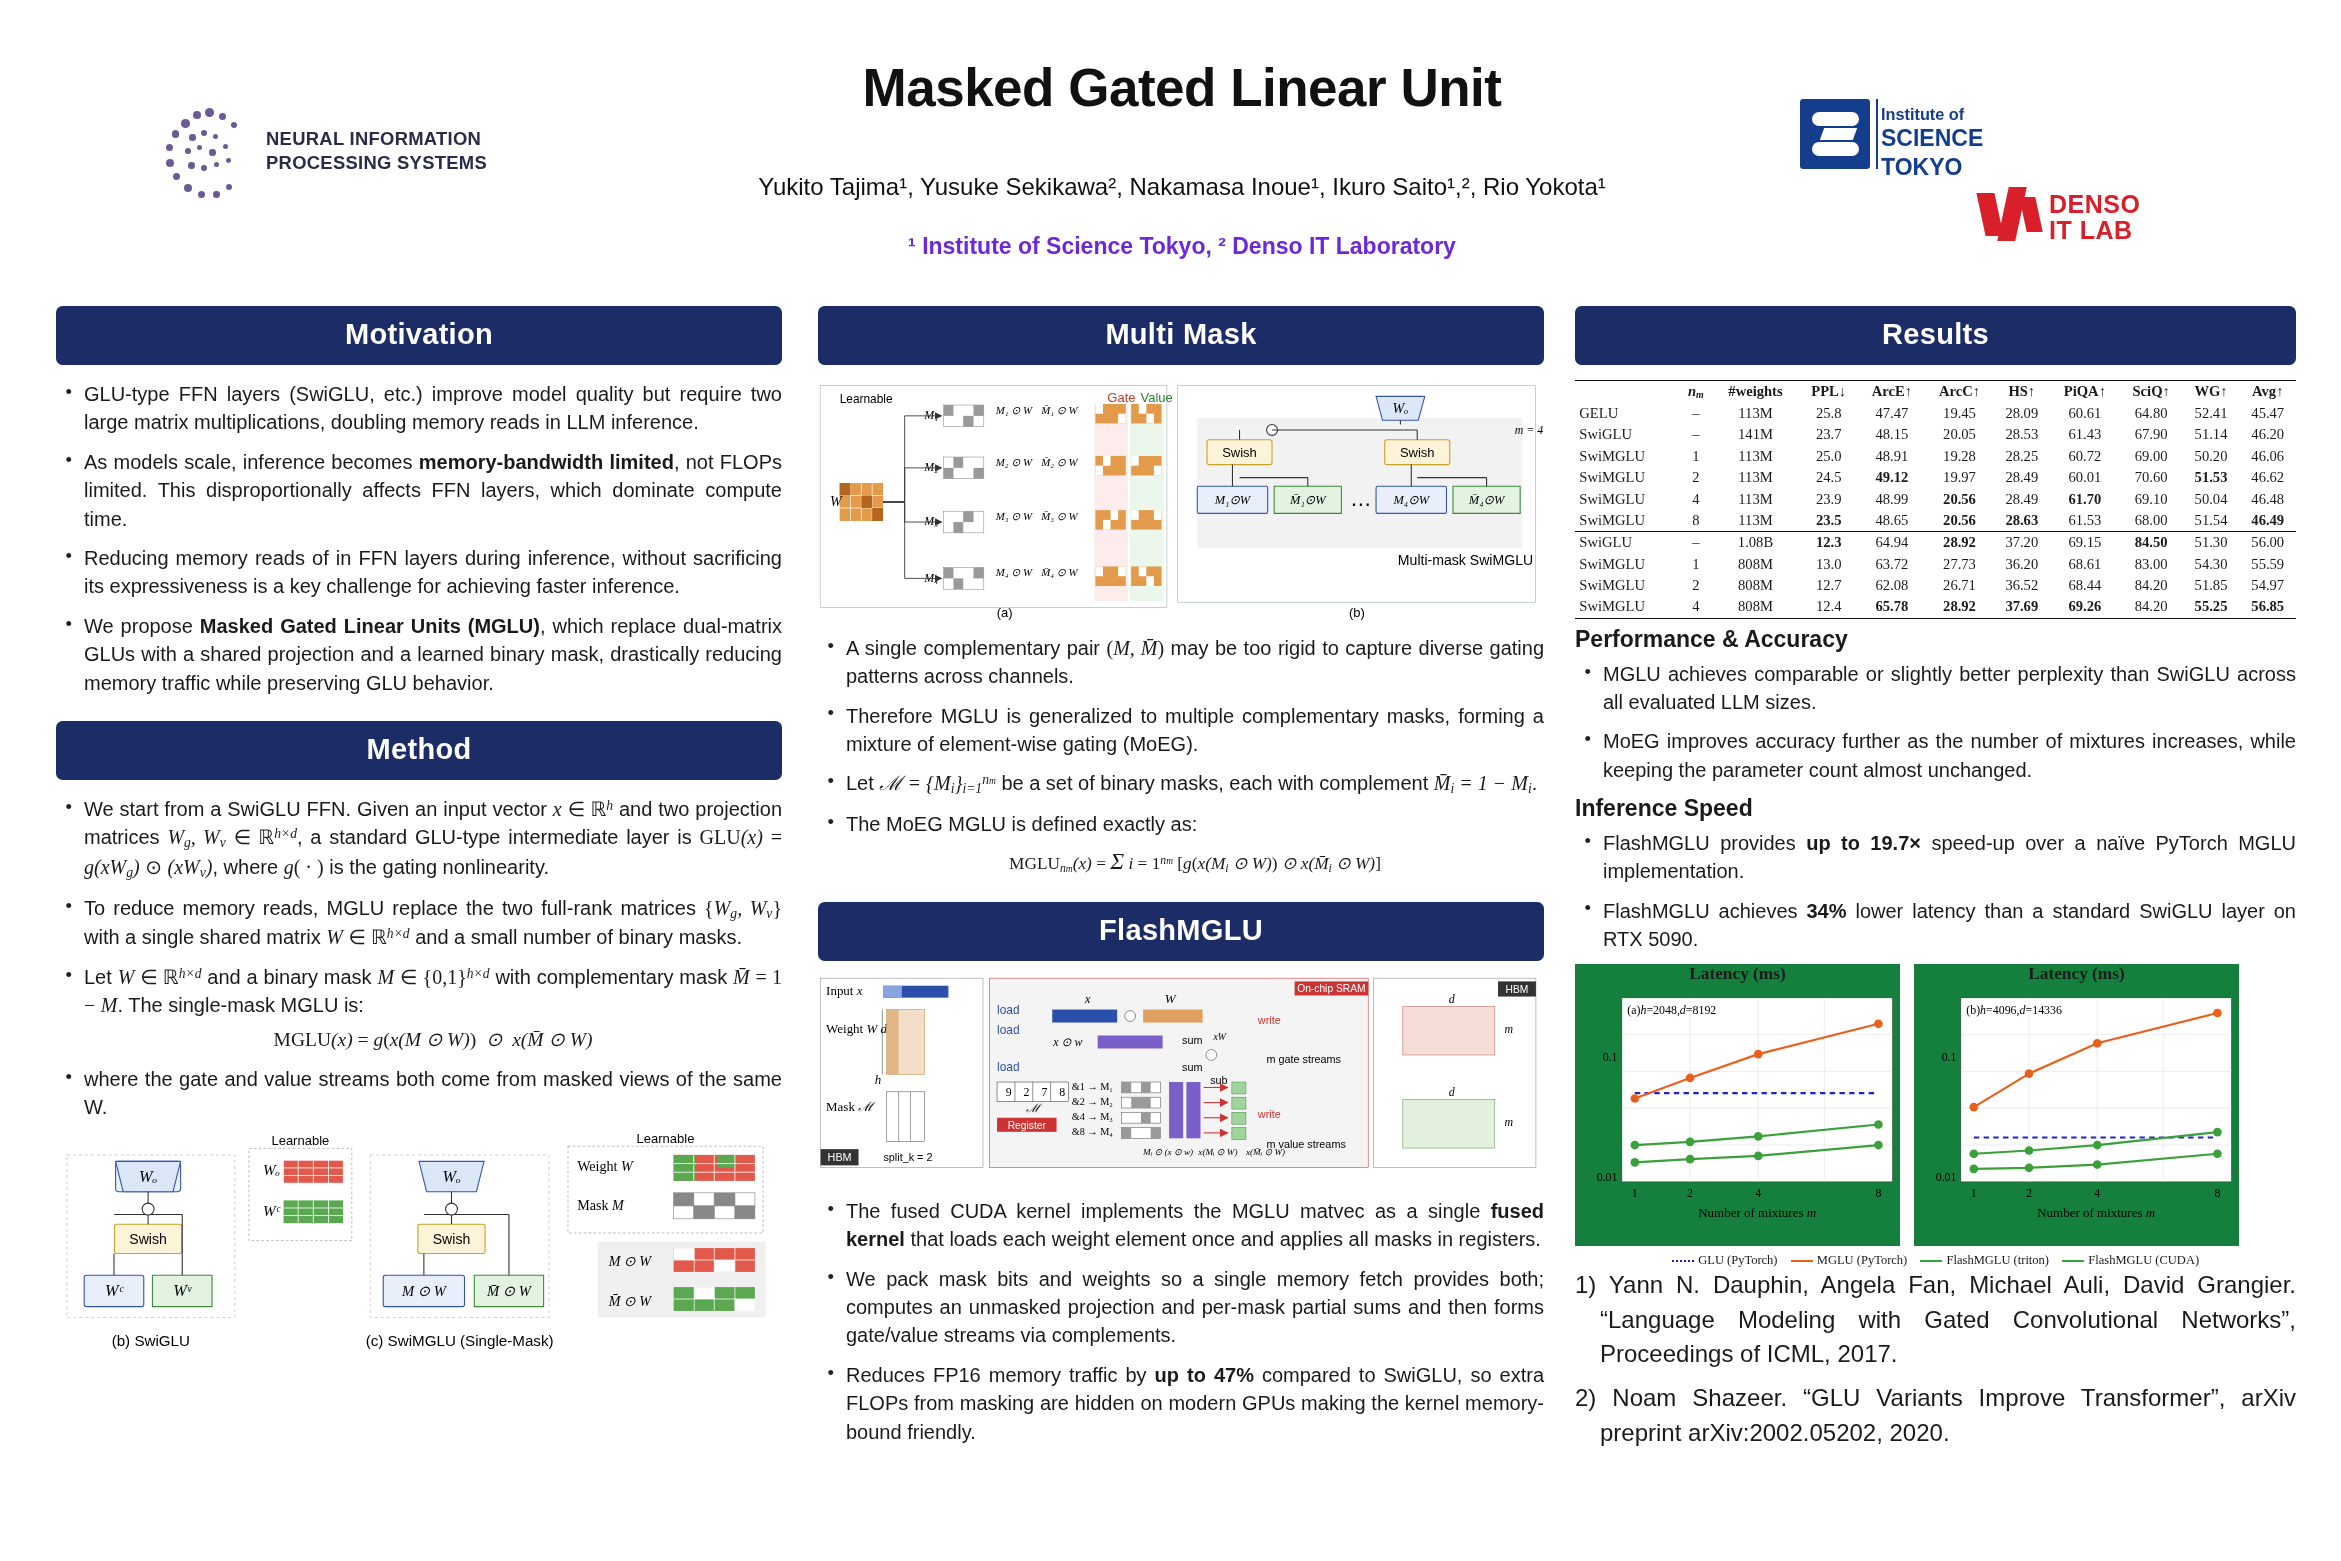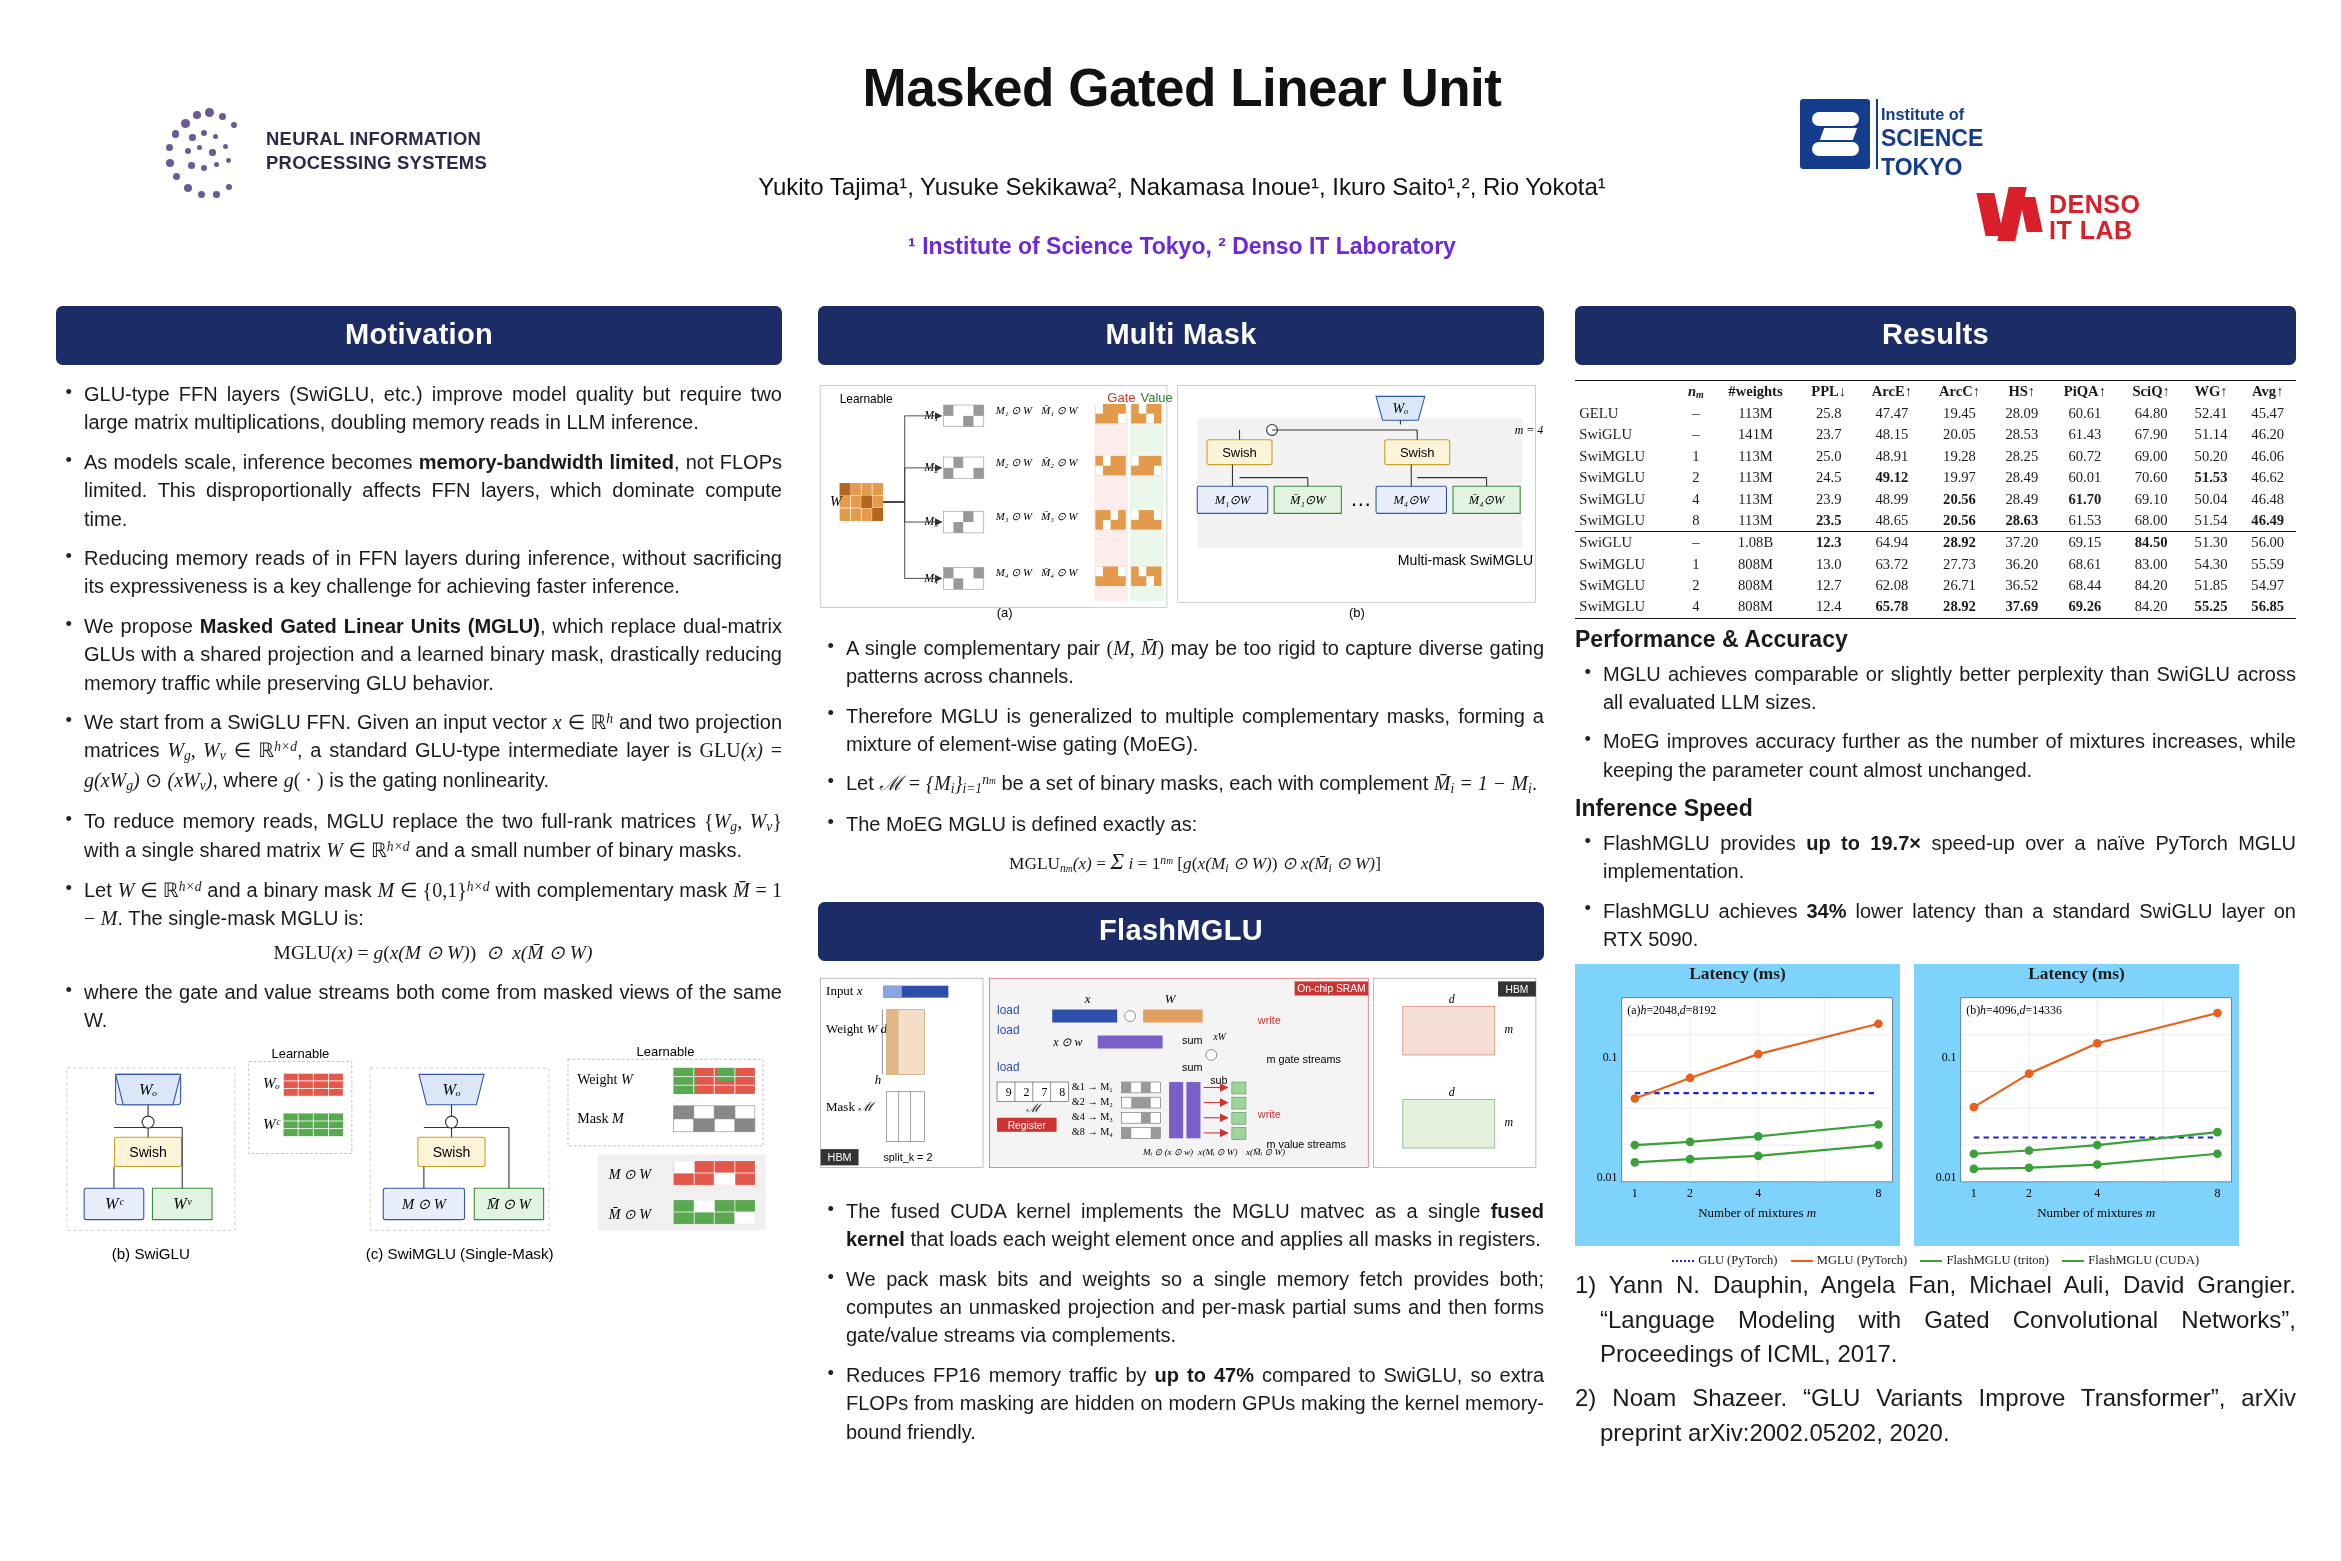--- a/index.html
+++ b/index.html
@@ -67,21 +67,21 @@
   table.res{border-collapse:collapse;width:100%;font-family:"Liberation Serif",serif;font-size:14.6px;}
   table.res th,table.res td{padding:2.2px 3.3px;text-align:center;white-space:nowrap;}
   table.res th{font-weight:bold;}
   table.res .lft{text-align:left;padding-left:4.3px;}
   table.res tr.toprule td,table.res tr.toprule th{border-top:1.6px solid #111;}
   table.res tr.midrule td,table.res tr.midrule th{border-top:0.8px solid #111;}
   table.res tr.botrule td{border-bottom:1.6px solid #111;}
   .bold{font-weight:bold;}
   
   .chartsrow{display:flex;gap:14px;margin-top:9.8px;}
-  .chartbox{position:relative;width:325px;height:282px;background:#7dd3fc;}
+  .chartbox{position:relative;width:325px;height:282px;background:#15803d;}
   .chart-title{text-align:center;font-size:17.3px;font-weight:bold;margin-bottom:2.2px;font-family:"Liberation Serif",serif;}
   .legend{display:flex;justify-content:center;gap:13px;margin-top:6.5px;font-size:12.5px;font-family:"Liberation Serif",serif;}
   .legend i{display:inline-block;width:22px;height:0;border-top:2.2px solid #000;vertical-align:middle;margin-right:4.3px;}
   svg{display:block;}
   .refs{font-size:24px;line-height:1.45;}
   .refs p{margin:0 0 8.7px 0;text-align:justify;text-indent:-25px;padding-left:25px;}
 </style>
 </head>
 <body>
 
@@ -155,20 +155,21 @@
 
     <div class="secbar">Motivation</div>
 
     <ul class="bl">
       <li>GLU-type FFN layers (SwiGLU, etc.) improve model quality but require two large matrix multiplications, doubling memory reads in LLM inference.</li>
       <li>As models scale, inference becomes <b>memory-bandwidth limited</b>, not FLOPs limited. This disproportionally affects FFN layers, which dominate compute time.</li>
       <li>Reducing memory reads of in FFN layers during inference, without sacrificing its expressiveness is a key challenge for achieving faster inference.</li>
       <li>We propose <b>Masked Gated Linear Units (MGLU)</b>, which replace dual-matrix GLUs with a shared projection and a learned binary mask, drastically reducing memory traffic while preserving GLU behavior.</li>
     </ul>
 
+    <div class="secbar" style="margin-top:24px">Method</div>
 
     <ul class="bl">
       <li>
         We start from a SwiGLU FFN. Given an input vector <span class="mi">x</span> <span class="mr">∈ ℝ</span><span class="sup2 mi">h</span> and two projection matrices <span class="mi">W<span class="sub">g</span>, W<span class="sub">v</span></span> <span class="mr">∈ ℝ</span><span class="sup2 mi">h×d</span>, a standard GLU-type intermediate layer is <span class="mr" style="font-variant:small-caps">GLU</span><span class="mi">(x)</span> <span class="mr">=</span> <span class="mi">g(xW<span class="sub">g</span>)</span> <span class="mr">⊙</span> <span class="mi">(xW<span class="sub">v</span>)</span>, where <span class="mi">g</span><span class="mr">( · )</span> is the gating nonlinearity.
       </li>
       <li>
         To reduce memory reads, MGLU replace the two full-rank matrices <span class="mr">{</span><span class="mi">W<span class="sub">g</span>, W<span class="sub">v</span></span><span class="mr">}</span> with a single shared matrix <span class="mi">W</span> <span class="mr">∈ ℝ</span><span class="sup2 mi">h×d</span> and a small number of binary masks.
       </li>
       <li>
         Let <span class="mi">W</span> <span class="mr">∈ ℝ</span><span class="sup2 mi">h×d</span> and a binary mask <span class="mi">M</span> <span class="mr">∈ {0,1}</span><span class="sup2 mi">h×d</span> with complementary mask <span class="mi">M̄</span> <span class="mr">= 1 −</span> <span class="mi">M</span>. The single-mask MGLU is:

